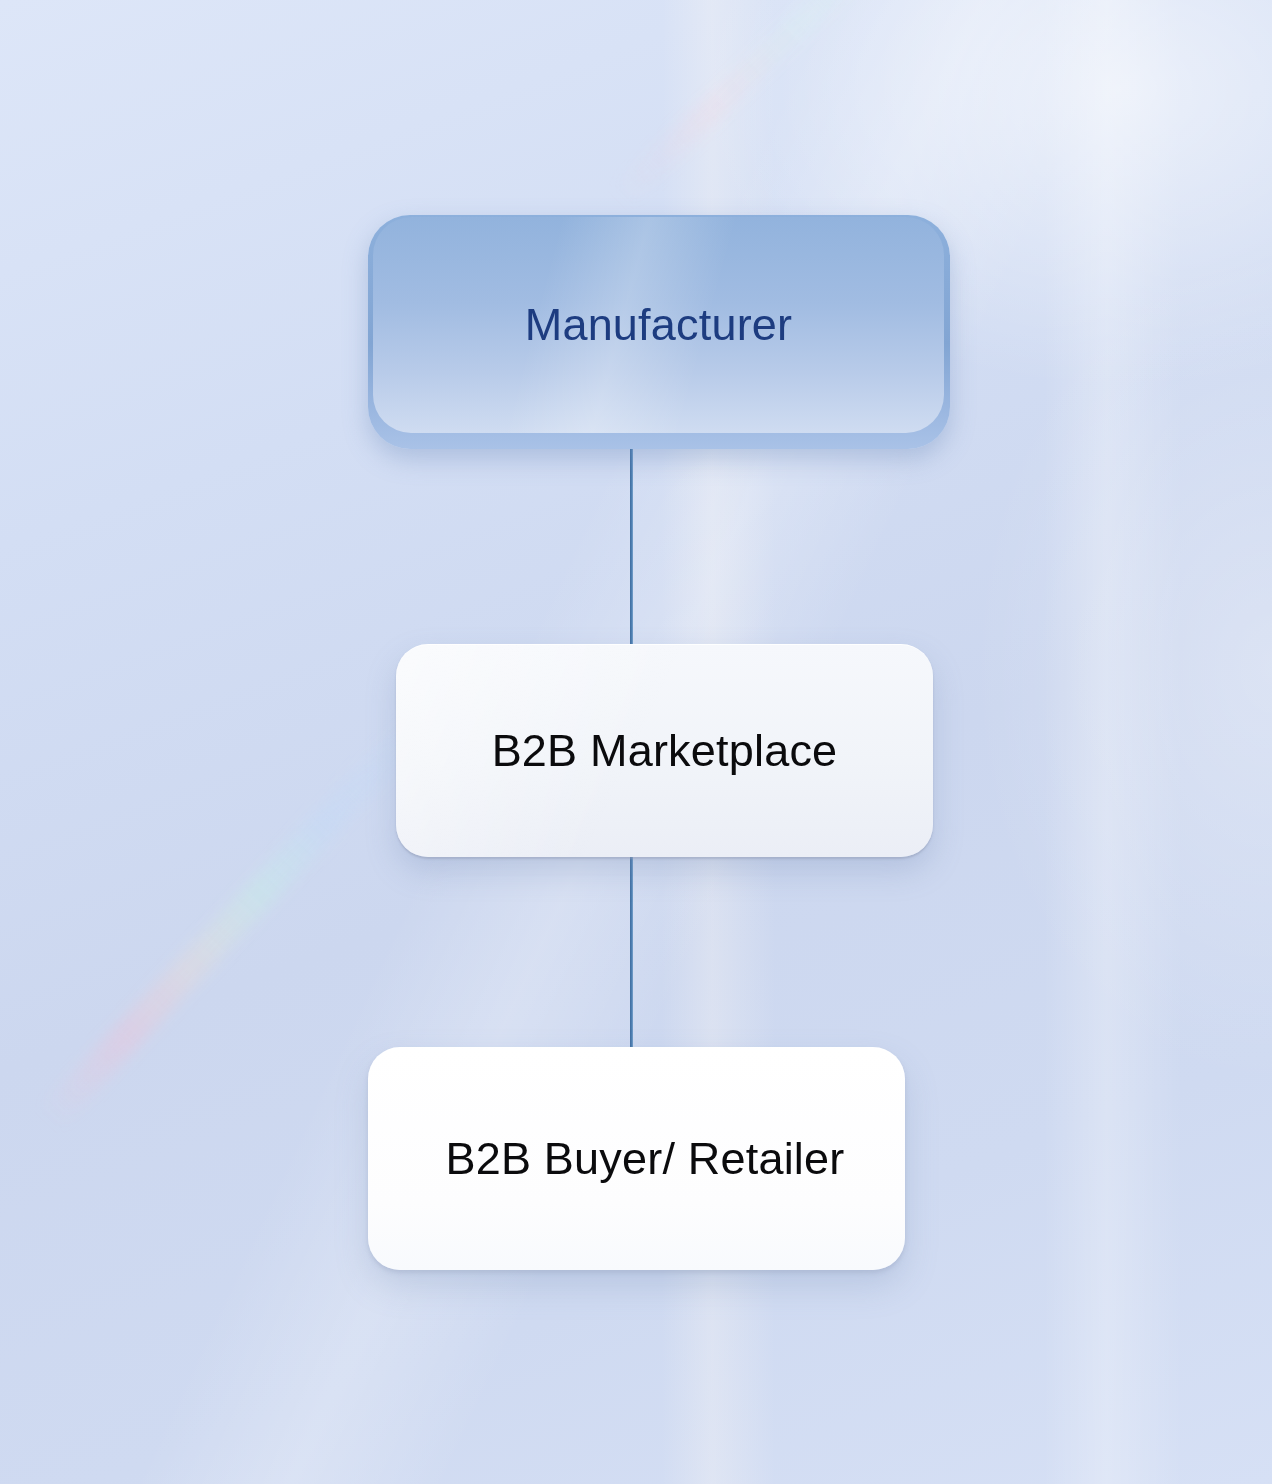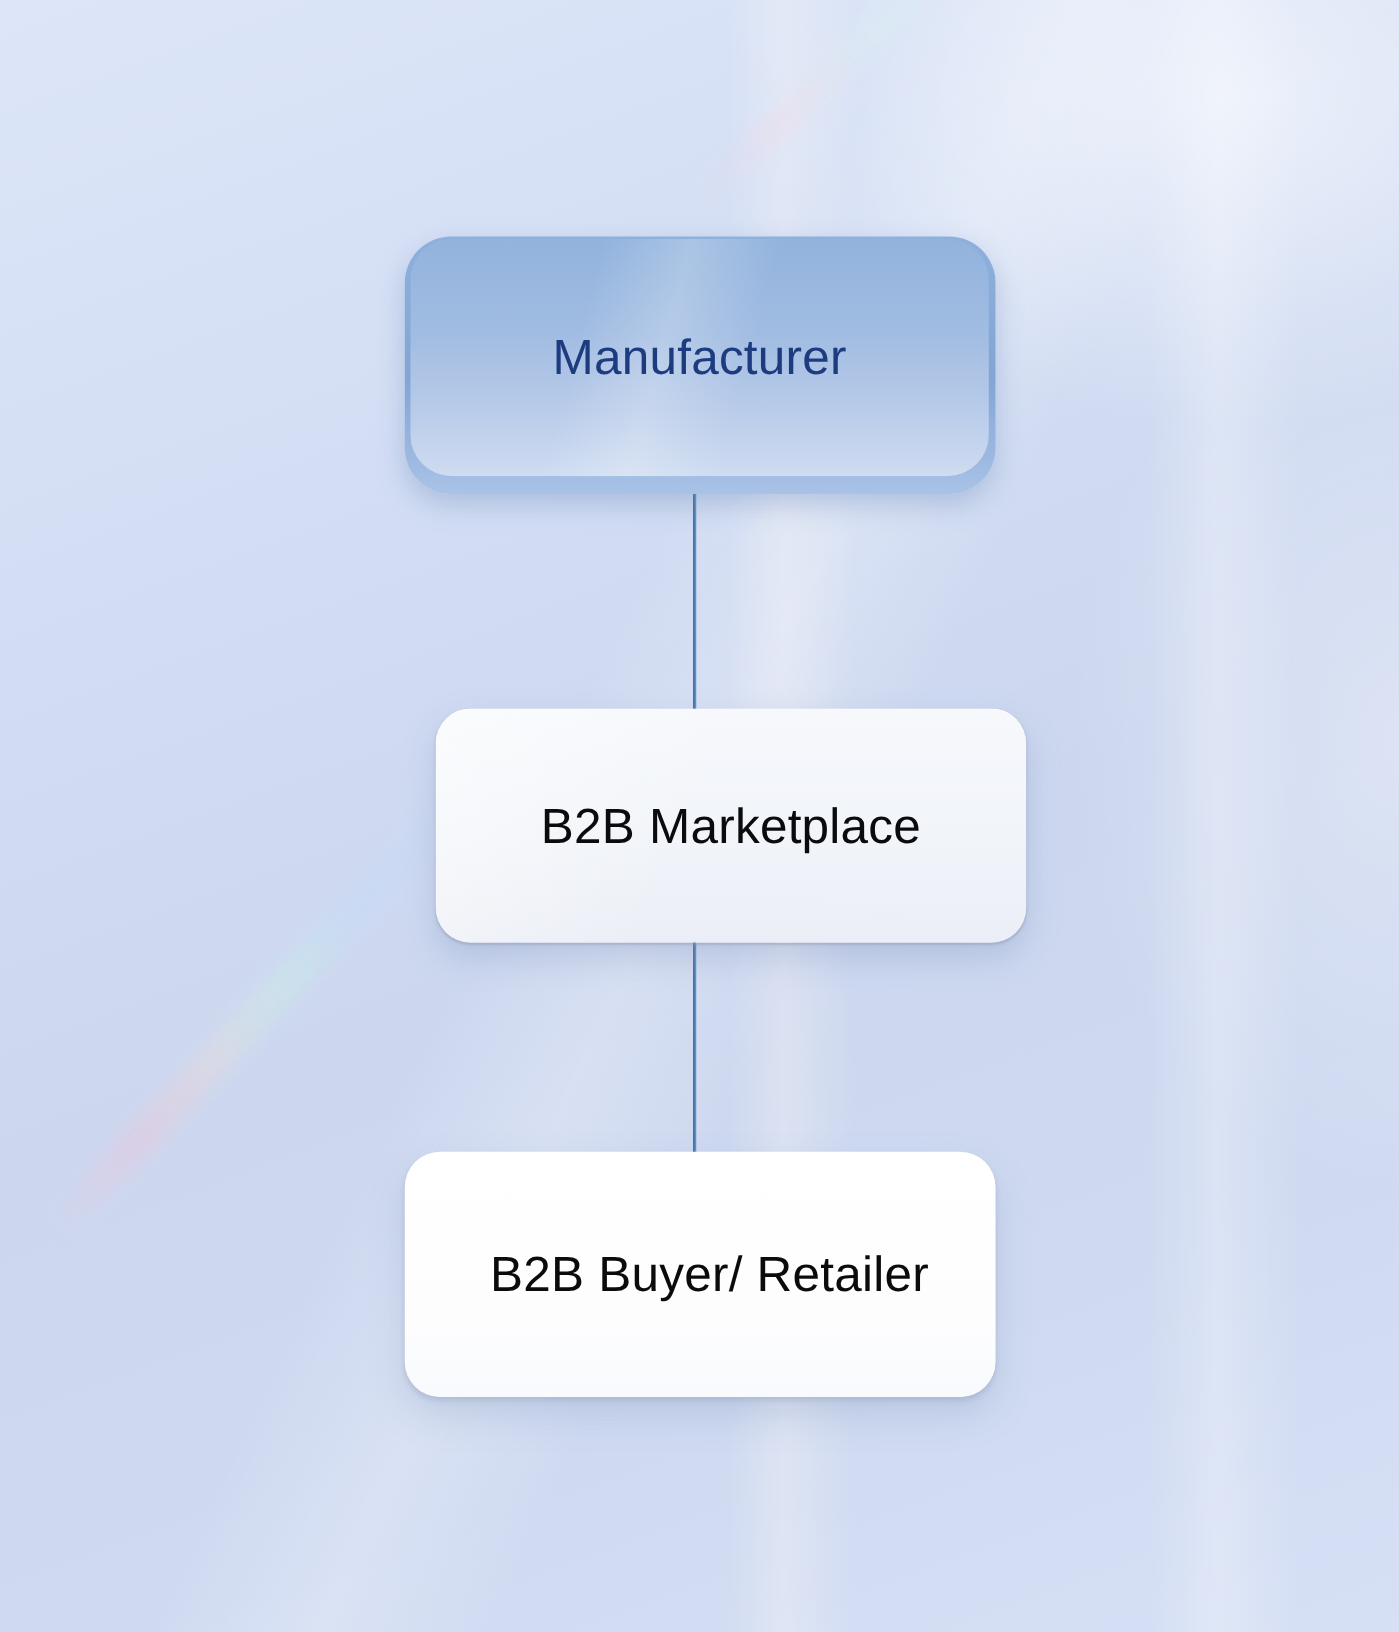--- a/index.html
+++ b/index.html
@@ -82,20 +82,21 @@
     white-space: nowrap;
   }
 
   
   .node-blue-outer {
     top: 215px;
     height: 234px;
     border-radius: 42px;
     background: linear-gradient(to bottom, #8db0dc 0%, #82a5d3 55%, #9cb8e1 85%, #a9c2e7 100%);
     box-shadow: 0 10px 24px rgba(104, 134, 184, 0.35);
+    padding-left: 45px;
   }
   .node-blue-inner {
     position: absolute;
     left: 5px;
     top: 2px;
     right: 6px;
     height: 216px;
     border-radius: 38px;
     background:
       linear-gradient(105deg, rgba(255,255,255,0) 30%, rgba(255,255,255,0.22) 44%, rgba(255,255,255,0) 58%),

